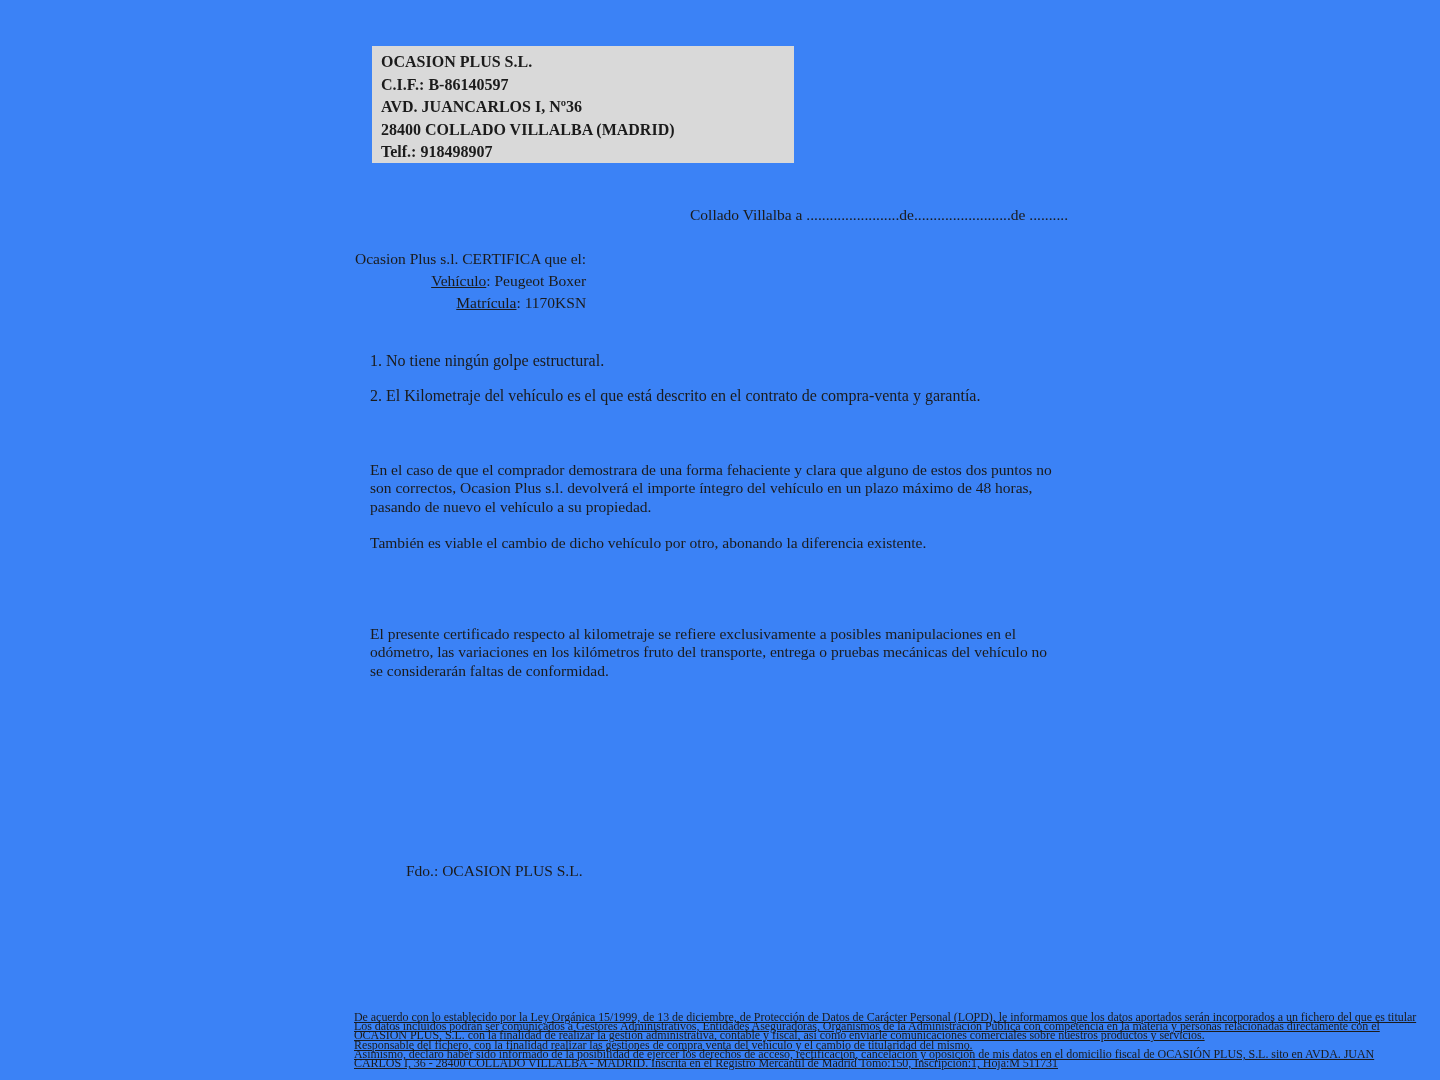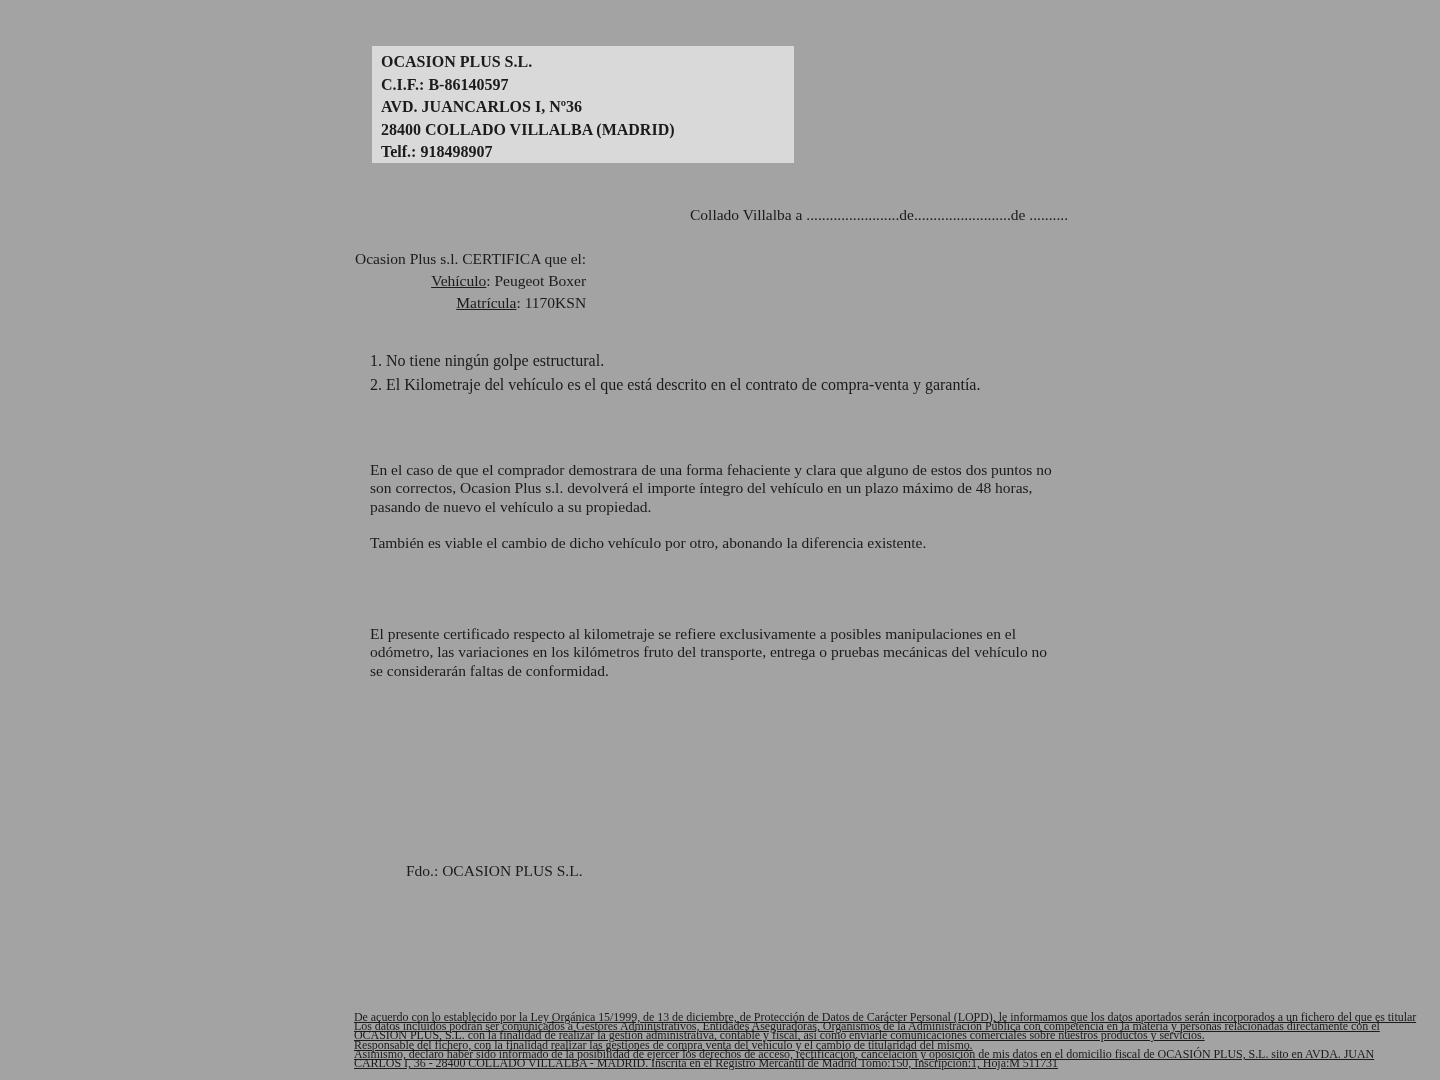--- a/index.html
+++ b/index.html
@@ -5,21 +5,21 @@
   html, body { margin: 0; padding: 0; }
   body {
     background: #ffffff;
     font-family: "Liberation Serif", "DejaVu Serif", serif;
     color: #1b1b1b;
   }
   .page {
     position: relative;
     width: 1440px;
     height: 1080px;
-    background: #a3a3a3;
+    background: #3b82f6;
     overflow: hidden;
   }
   .abs { position: absolute; }
   .nowrap { white-space: nowrap; }
 
   .header-box {
     left: 372px; top: 46px;
     width: 422px; height: 117px;
     background: #d9d9d9;
     box-sizing: border-box;
@@ -42,21 +42,21 @@
     text-align: right;
   }
   .certify .field-label {
     display: inline-block;
     width: 74px;
   }
   .certify .field-label span { text-decoration: underline; }
 
   .point { left: 370px; font-size: 16px; }
   .point-1 { top: 352px; }
-  .point-2 { top: 376px; text-align: center; }
+  .point-2 { top: 387px; text-align: center; }
 
   .para {
     left: 370px;
     font-size: 15.5px;
     line-height: 18.3px;
   }
   .para-1 { top: 461px; }
   .para-2 { top: 534px; }
   .para-3 { top: 571px; }
   .para-4 { top: 625px; }

